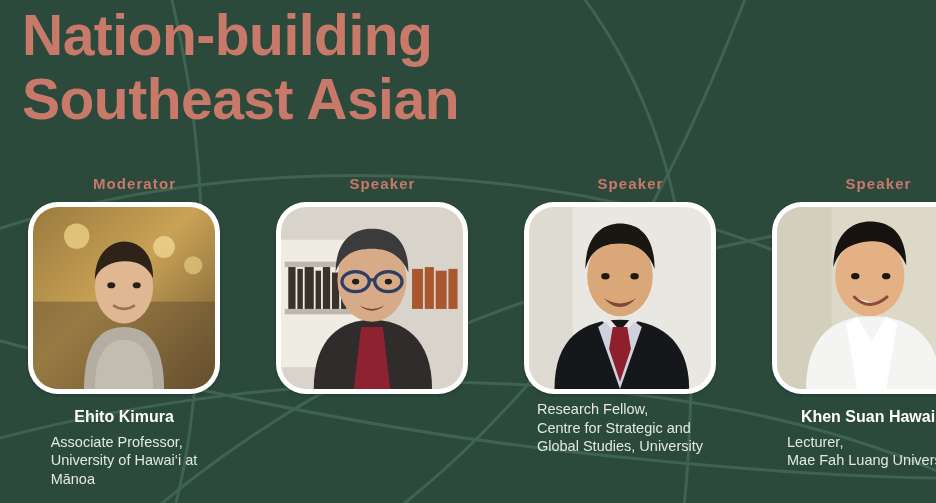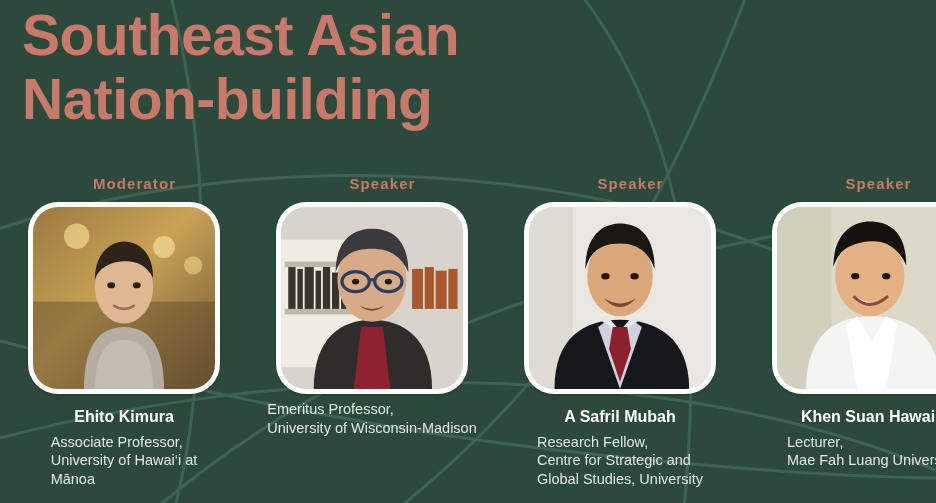--- a/index.html
+++ b/index.html
@@ -121,22 +121,22 @@
       <path d="M 150 -80 C 200 80 215 240 190 430 C 180 500 165 545 150 590"></path>
       <path d="M -60 250 C 120 178 330 162 520 186 C 720 212 880 285 980 372"></path>
       <path d="M -60 455 C 120 400 340 372 545 386 C 740 399 880 440 990 495"></path>
       <path d="M 60 600 C 180 470 340 360 560 290 C 720 240 860 216 1000 210"></path>
       <path d="M -40 330 C 140 380 360 430 600 455 C 780 474 900 480 1000 478"></path>
       <path d="M 760 -40 C 700 120 640 250 540 370 C 450 478 360 540 270 600"></path>
     </g>
   </svg>
 
   <div id="title-block">
+    <div class="title-line">Nation-building</div>
     <div class="title-line">Southeast Asian</div>
-    <div class="title-line">Nation-building</div>
   </div>
 
   <div id="people-row">
 
     <div class="person-card">
       <div class="role-label">Moderator</div>
       <div class="photo-frame">
         <div class="photo-inner">
           <svg viewBox="0 0 100 100" preserveAspectRatio="xMidYMid slice">
             <defs>
@@ -200,22 +200,20 @@
               <ellipse cx="41" cy="41" rx="7.5" ry="5.5"></ellipse>
               <ellipse cx="59" cy="41" rx="7.5" ry="5.5"></ellipse>
               <path d="M48.5 40 L51.5 40"></path>
             </g>
             <ellipse cx="41" cy="41" rx="2" ry="1.6" fill="#241d17"></ellipse>
             <ellipse cx="59" cy="41" rx="2" ry="1.6" fill="#241d17"></ellipse>
             <path d="M43 54 Q50 58 57 54 Q50 60 43 54 Z" fill="#7d4338"></path>
           </svg>
         </div>
       </div>
-      <div class="person-affil" style="white-space: pre-line;">Emeritus Professor,
-University of Wisconsin-Madison</div>
     </div>
 
     <div class="person-card">
       <div class="role-label">Speaker</div>
       <div class="photo-frame">
         <div class="photo-inner">
           <svg viewBox="0 0 100 100" preserveAspectRatio="xMidYMid slice">
             <rect width="100" height="100" fill="#e9e7e1"></rect>
             <rect x="0" y="0" width="24" height="100" fill="#dedbd3"></rect>
             <path d="M14 100 C14 72 30 62 50 62 C70 62 88 72 88 100 Z" fill="#16171b"></path>
@@ -223,21 +221,20 @@
             <path d="M42 63 L50 72 L58 63 L62 66 L50 100 L38 66 Z" fill="#cfd2dd"></path>
             <path d="M46 66 L54 66 L56 78 L50 96 L44 78 Z" fill="#8e1f2c"></path>
             <ellipse cx="50" cy="38" rx="18" ry="22" fill="#d9a778"></ellipse>
             <path d="M31 34 C31 15 41 9 50 9 C60 9 69 15 69 34 C65 23 58 20 50 20 C41 20 34 23 31 34 Z" fill="#1a1713"></path>
             <ellipse cx="42" cy="38" rx="2.3" ry="1.8" fill="#201912"></ellipse>
             <ellipse cx="58" cy="38" rx="2.3" ry="1.8" fill="#201912"></ellipse>
             <path d="M41 50 Q50 56 59 50 Q50 60 41 50 Z" fill="#7e4638"></path>
           </svg>
         </div>
       </div>
-      <div class="person-name" style="white-space: pre-line;">A Safril Mubah</div>
       <div class="person-affil" style="white-space: pre-line;">Research Fellow,
 Centre for Strategic and
 Global Studies, University</div>
     </div>
 
     <div class="person-card">
       <div class="role-label">Speaker</div>
       <div class="photo-frame">
         <div class="photo-inner">
           <svg viewBox="0 0 100 100" preserveAspectRatio="xMidYMid slice">

